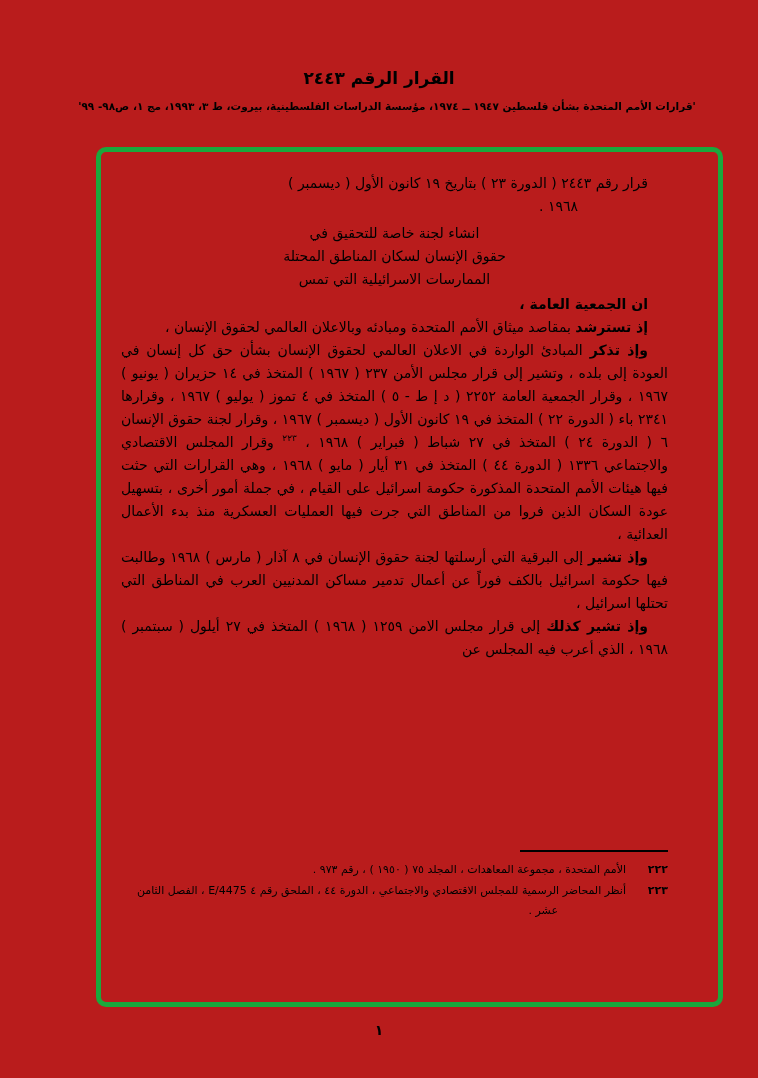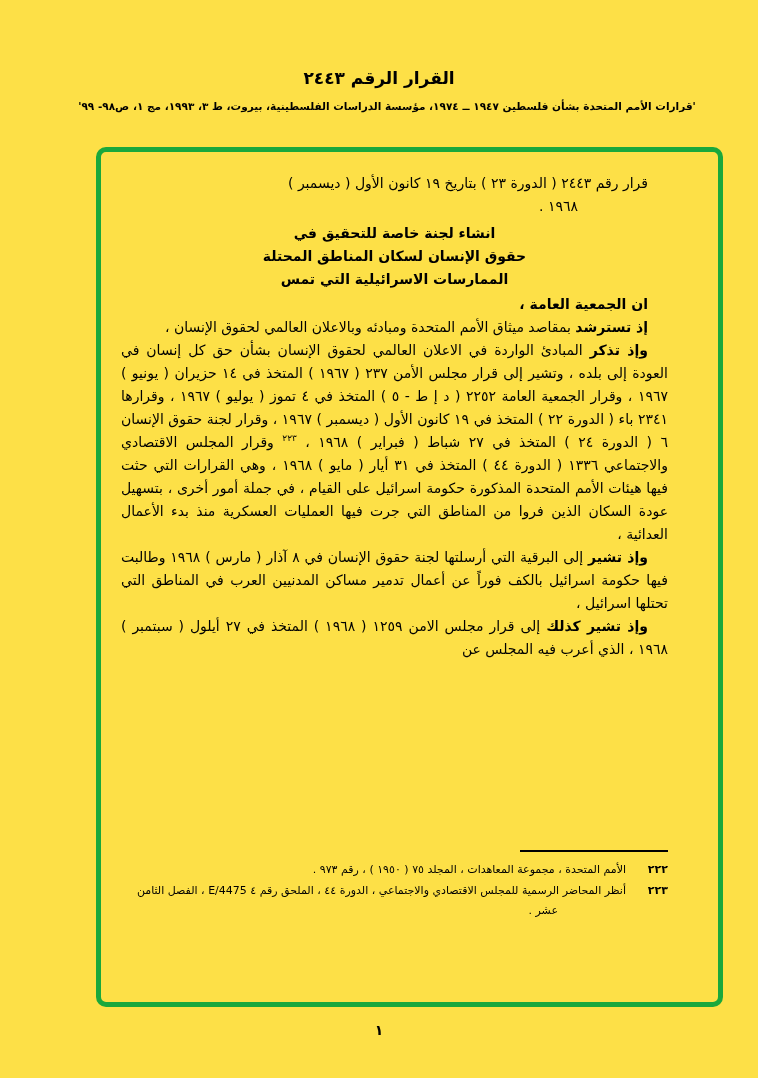--- a/index.html
+++ b/index.html
@@ -1,17 +1,17 @@
 <!DOCTYPE html>
 <html lang="ar" dir="rtl"><head>
 <meta charset="utf-8">
 <style>
   html,body { margin:0; padding:0; background:#ffffff; }
   .page {
-    position:relative; width:758px; height:1078px; background:#fde047;
+    position:relative; width:758px; height:1078px; background:#b91c1c;
     direction:rtl; color:#000;
     font-family:"DejaVu Sans", sans-serif;
     overflow:hidden;
   }
   .doc-title {
     position:absolute; top:68px; left:0; right:0;
     text-align:center; font-weight:bold; font-size:17px; letter-spacing:0.5px;
   }
   .doc-source {
     position:absolute; top:100px; left:16px; right:0;
@@ -19,21 +19,21 @@
   }
   .green-box {
     position:absolute; top:147px; left:96px; width:627px; height:860px;
     box-sizing:border-box;
     border:5px solid #1aa83c; border-radius:10px;
     padding:20px 50px 0 20px;
     font-size:14px; line-height:23px;
   }
   .intro-l1 { text-indent:20px; }
   .intro-l2 { margin-right:90px; }
-  .res-heading { text-align:center; font-weight:bold; margin:4px 0 2px; }
+  .res-heading { text-align:center; font-weight:normal; margin:4px 0 2px; }
   p { margin:0; }
   .opening { font-weight:bold; text-indent:20px; }
   .body-par { text-indent:20px; text-align:justify; }
   .lead { font-weight:bold; }
   .fnref { font-size:9px; vertical-align:super; line-height:0; }
   .footnotes {
     position:absolute; top:698px; right:50px; left:20px;
     font-size:11px; line-height:20px;
   }
   .fn-rule { width:148px; border-top:2px solid #000; margin-bottom:8px; }

